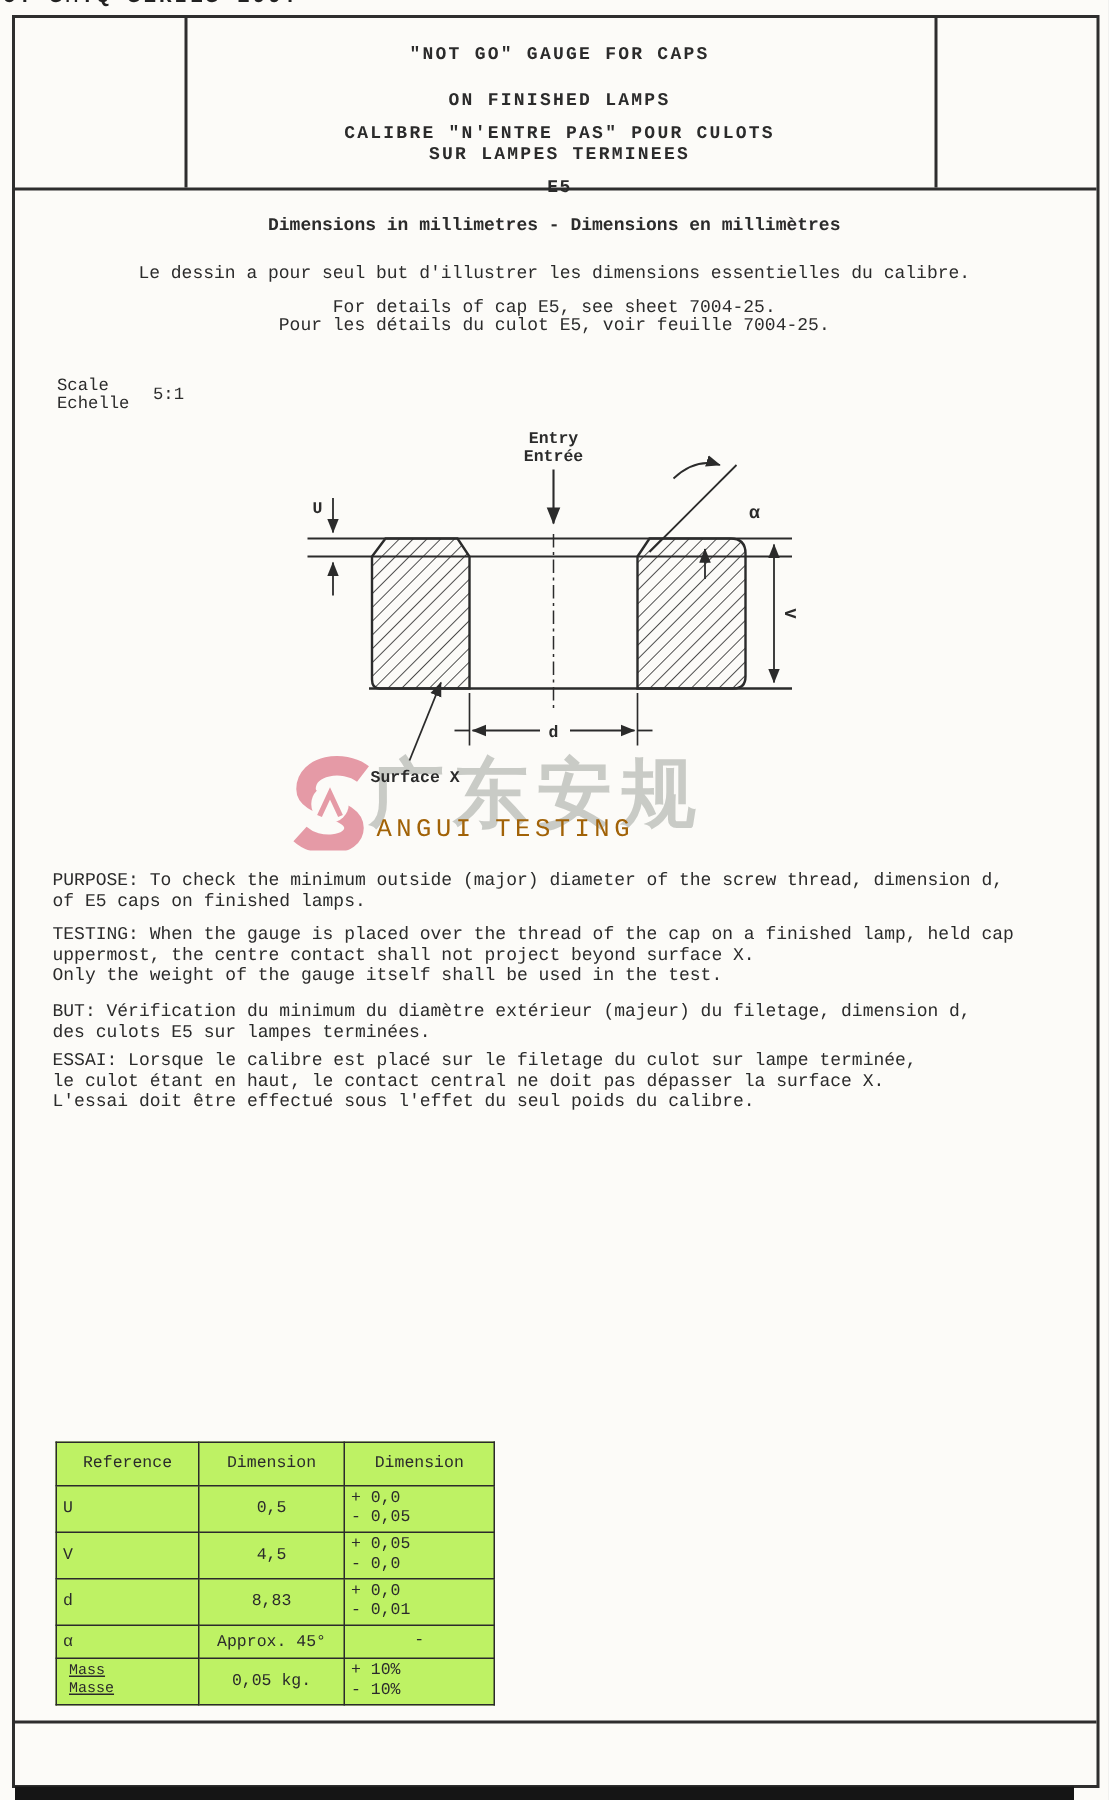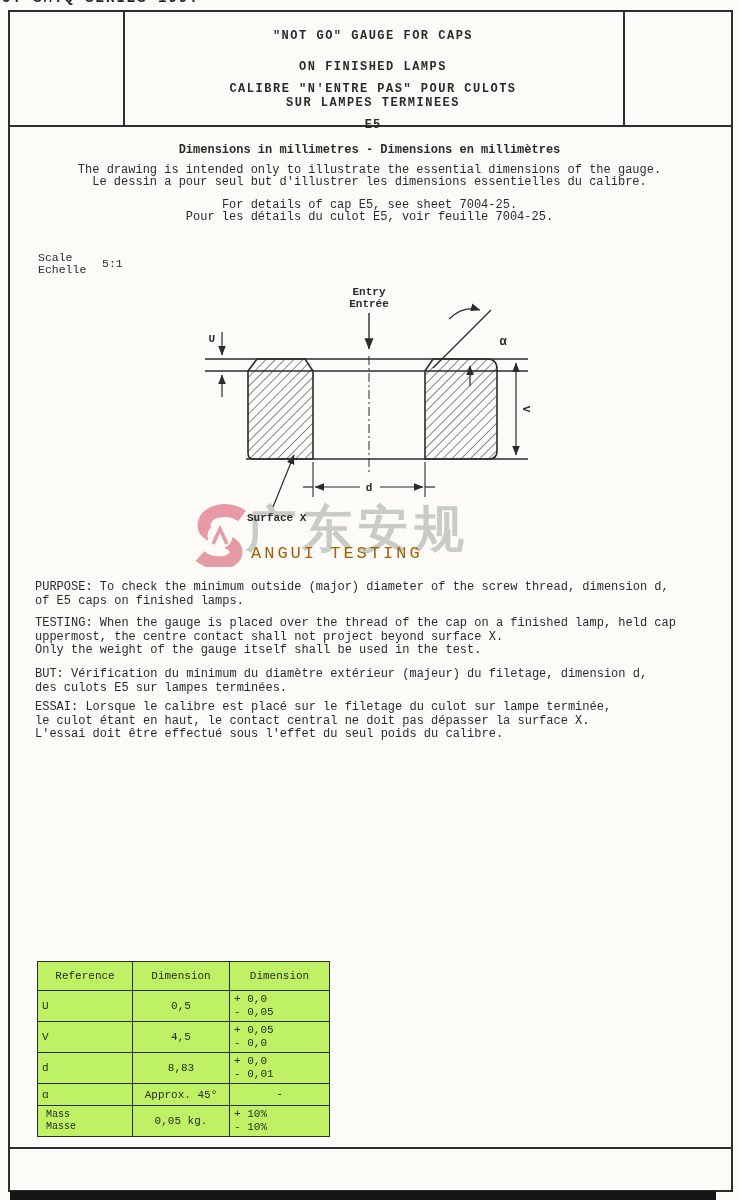--- a/index.html
+++ b/index.html
@@ -74,21 +74,20 @@
 
   <div class="abs title-cell">
     <div class="title-line t1">"NOT GO" GAUGE FOR CAPS</div>
     <div class="title-line t2">ON FINISHED LAMPS</div>
     <div class="title-line t3">CALIBRE "N'ENTRE PAS" POUR CULOTS</div>
     <div class="title-line t4">SUR LAMPES TERMINEES</div>
     <div class="title-line t5">E5</div>
   </div>
 
   <div class="abs center-text" style="top:144px;font-weight:600;">Dimensions in millimetres - Dimensions en millimètres</div>
-  <div class="abs center-text" style="top:164px;">The drawing is intended only to illustrate the essential dimensions of the gauge.</div>
   <div class="abs center-text" style="top:176px;">Le dessin a pour seul but d'illustrer les dimensions essentielles du calibre.</div>
   <div class="abs center-text" style="top:199px;">For details of cap E5, see sheet 7004-25.</div>
   <div class="abs center-text" style="top:211px;">Pour les détails du culot E5, voir feuille 7004-25.</div>
 
   <div class="abs scale-block">
     <div>Scale</div>
     <div>Echelle</div>
     <div class="scale-val">5:1</div>
   </div>
 
@@ -182,21 +181,21 @@
       <td class="cell-dim">8,83</td>
       <td class="cell-tol">+ 0,0
 - 0,01</td>
     </tr>
     <tr class="row-s">
       <td class="cell-ref">α</td>
       <td class="cell-dim">Approx. 45°</td>
       <td class="cell-tol" style="text-align:center;padding-left:4px;">-</td>
     </tr>
     <tr class="row-h">
-      <td class="cell-ref" style="padding-left:8px;font-size:10px;">Mass
+      <td class="cell-ref" style="padding-left:8px;font-size:10px;text-decoration:underline;">Mass
 Masse</td>
       <td class="cell-dim">0,05 kg.</td>
       <td class="cell-tol">+ 10%
 - 10%</td>
     </tr>
   </tbody>
     </table>
 
   <div class="abs hline footer-line"></div>
   <div class="abs footer-text">7006-25E-1</div>

